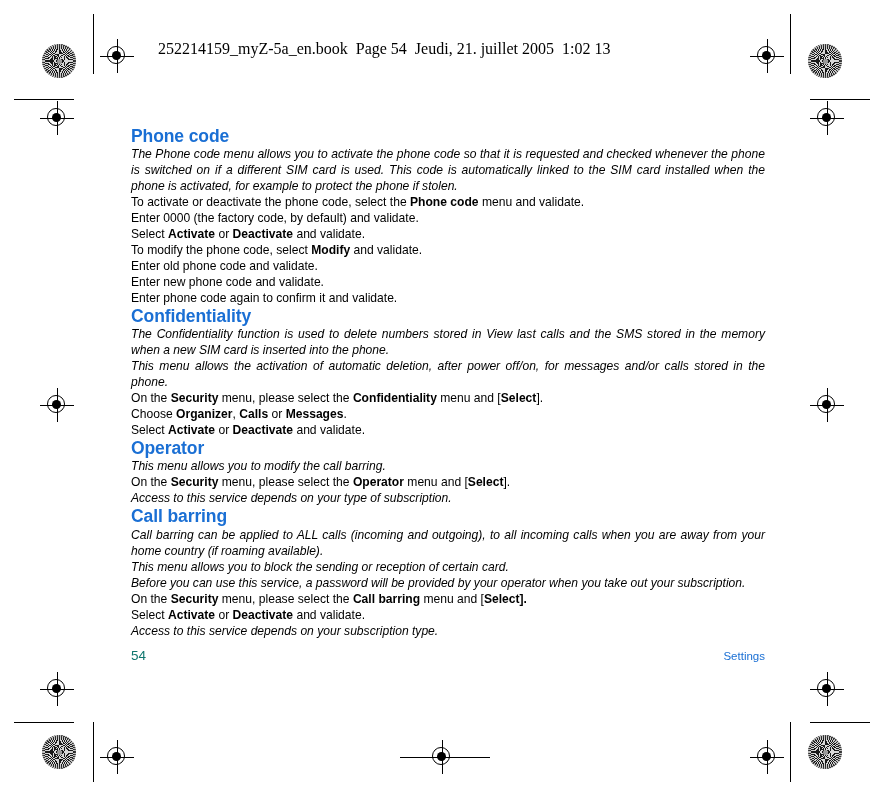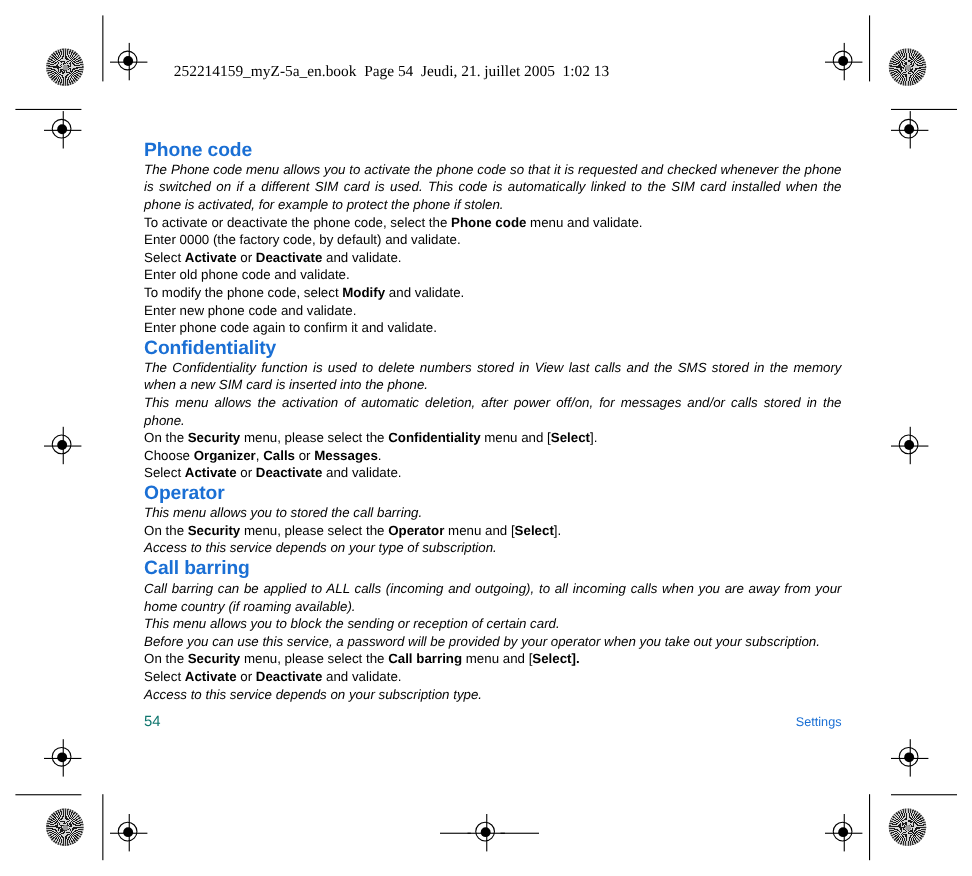--- a/index.html
+++ b/index.html
@@ -73,23 +73,23 @@
     width: 5px; height: 5px;
     margin: -2.5px 0 0 -2.5px;
     border-radius: 50%;
     background: #9a9a9a;
   }
 
   
   .page-header {
     position: absolute;
     left: 158px;
-    top: 58px;
+    top: 40px;
     font-family: "Liberation Serif", serif;
-    font-size: 14px;
+    font-size: 16px;
     color: #000;
     white-space: pre;
   }
 
   .content {
     position: absolute;
     left: 131px;
     top: 126px;
     width: 634px;
   }
@@ -237,39 +237,39 @@
 
 <div class="content">
 
   <h2 class="section-title sec-phone-code">Phone code</h2>
   <p class="para italic gap-after-title">
     <span>The Phone code menu allows you to activate the phone code so that it is requested and checked whenever the phone is switched on if a different SIM card is used. This code is automatically linked to the SIM card installed when the phone is activated, for example to protect the phone if stolen.</span>
   </p>
   <p class="para plain gap-small">To activate or deactivate the phone code, select the <b>Phone code</b> menu and validate.</p>
   <p class="para plain">Enter 0000 (the factory code, by default) and validate.</p>
   <p class="para plain">Select <b>Activate</b> or <b>Deactivate</b> and validate.</p>
+  <p class="para plain">To modify the phone code, select <b>Modify</b> and validate.</p>
   <p class="para plain">Enter old phone code and validate.</p>
-  <p class="para plain">To modify the phone code, select <b>Modify</b> and validate.</p>
   <p class="para plain">Enter new phone code and validate.</p>
   <p class="para plain">Enter phone code again to confirm it and validate.</p>
 
   <h2 class="section-title sec-confidentiality">Confidentiality</h2>
   <p class="para italic gap-after-title">
     <span>The Confidentiality function is used to delete numbers stored in View last calls and the SMS stored in the memory when a new SIM card is inserted into the phone.</span>
   </p>
   <p class="para italic gap-small">
     <span>This menu allows the activation of automatic deletion, after power off/on, for messages and/or calls stored in the phone.</span>
   </p>
   <p class="para plain gap-small">On the <b>Security</b> menu, please select the <b>Confidentiality</b> menu and [<b>Select</b>].</p>
   <p class="para plain gap-small">Choose <b>Organizer</b>, <b>Calls</b> or <b>Messages</b>.</p>
   <p class="para plain">Select <b>Activate</b> or <b>Deactivate</b> and validate.</p>
 
   <h2 class="section-title sec-operator">Operator</h2>
   <p class="para italic gap-after-title">
-    <span>This menu allows you to stored the call barring.</span>
+    <span>This menu allows you to modify the call barring.</span>
   </p>
   <p class="para plain gap-small">On the <b>Security</b> menu, please select the <b>Operator</b> menu and [<b>Select</b>].</p>
   <p class="para italic">
     <span>Access to this service depends on your type of subscription.</span>
   </p>
 
   <h2 class="section-title sec-call-barring">Call barring</h2>
   <p class="para italic gap-after-title">
     <span>Call barring can be applied to ALL calls (incoming and outgoing), to all incoming calls when you are away from your home country (if roaming available).</span>
   </p>

